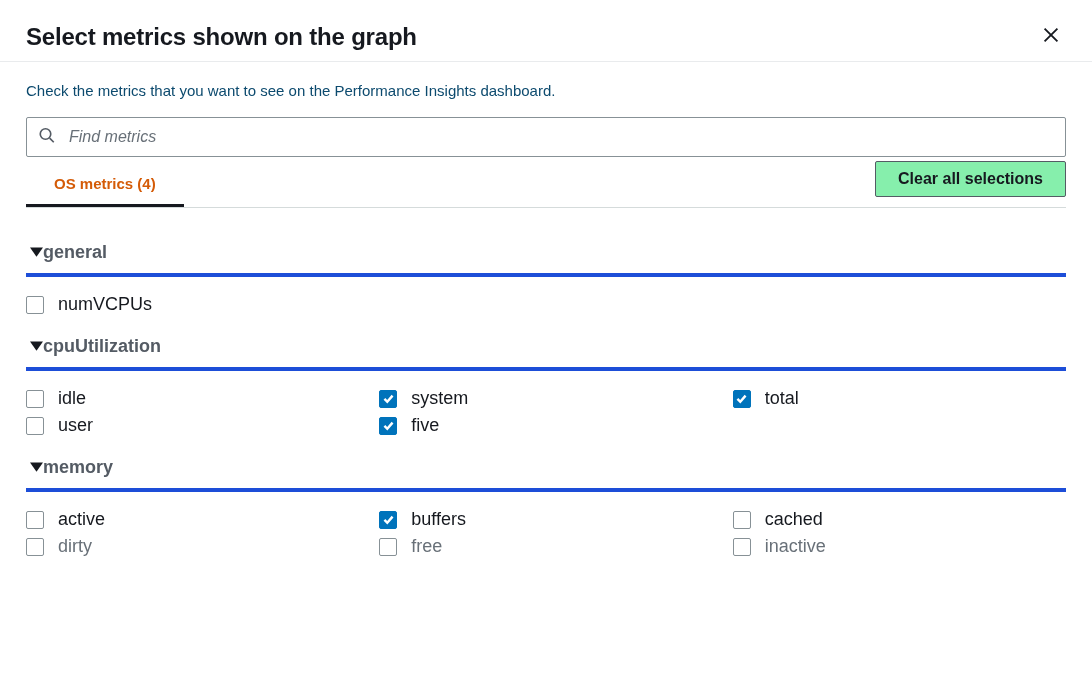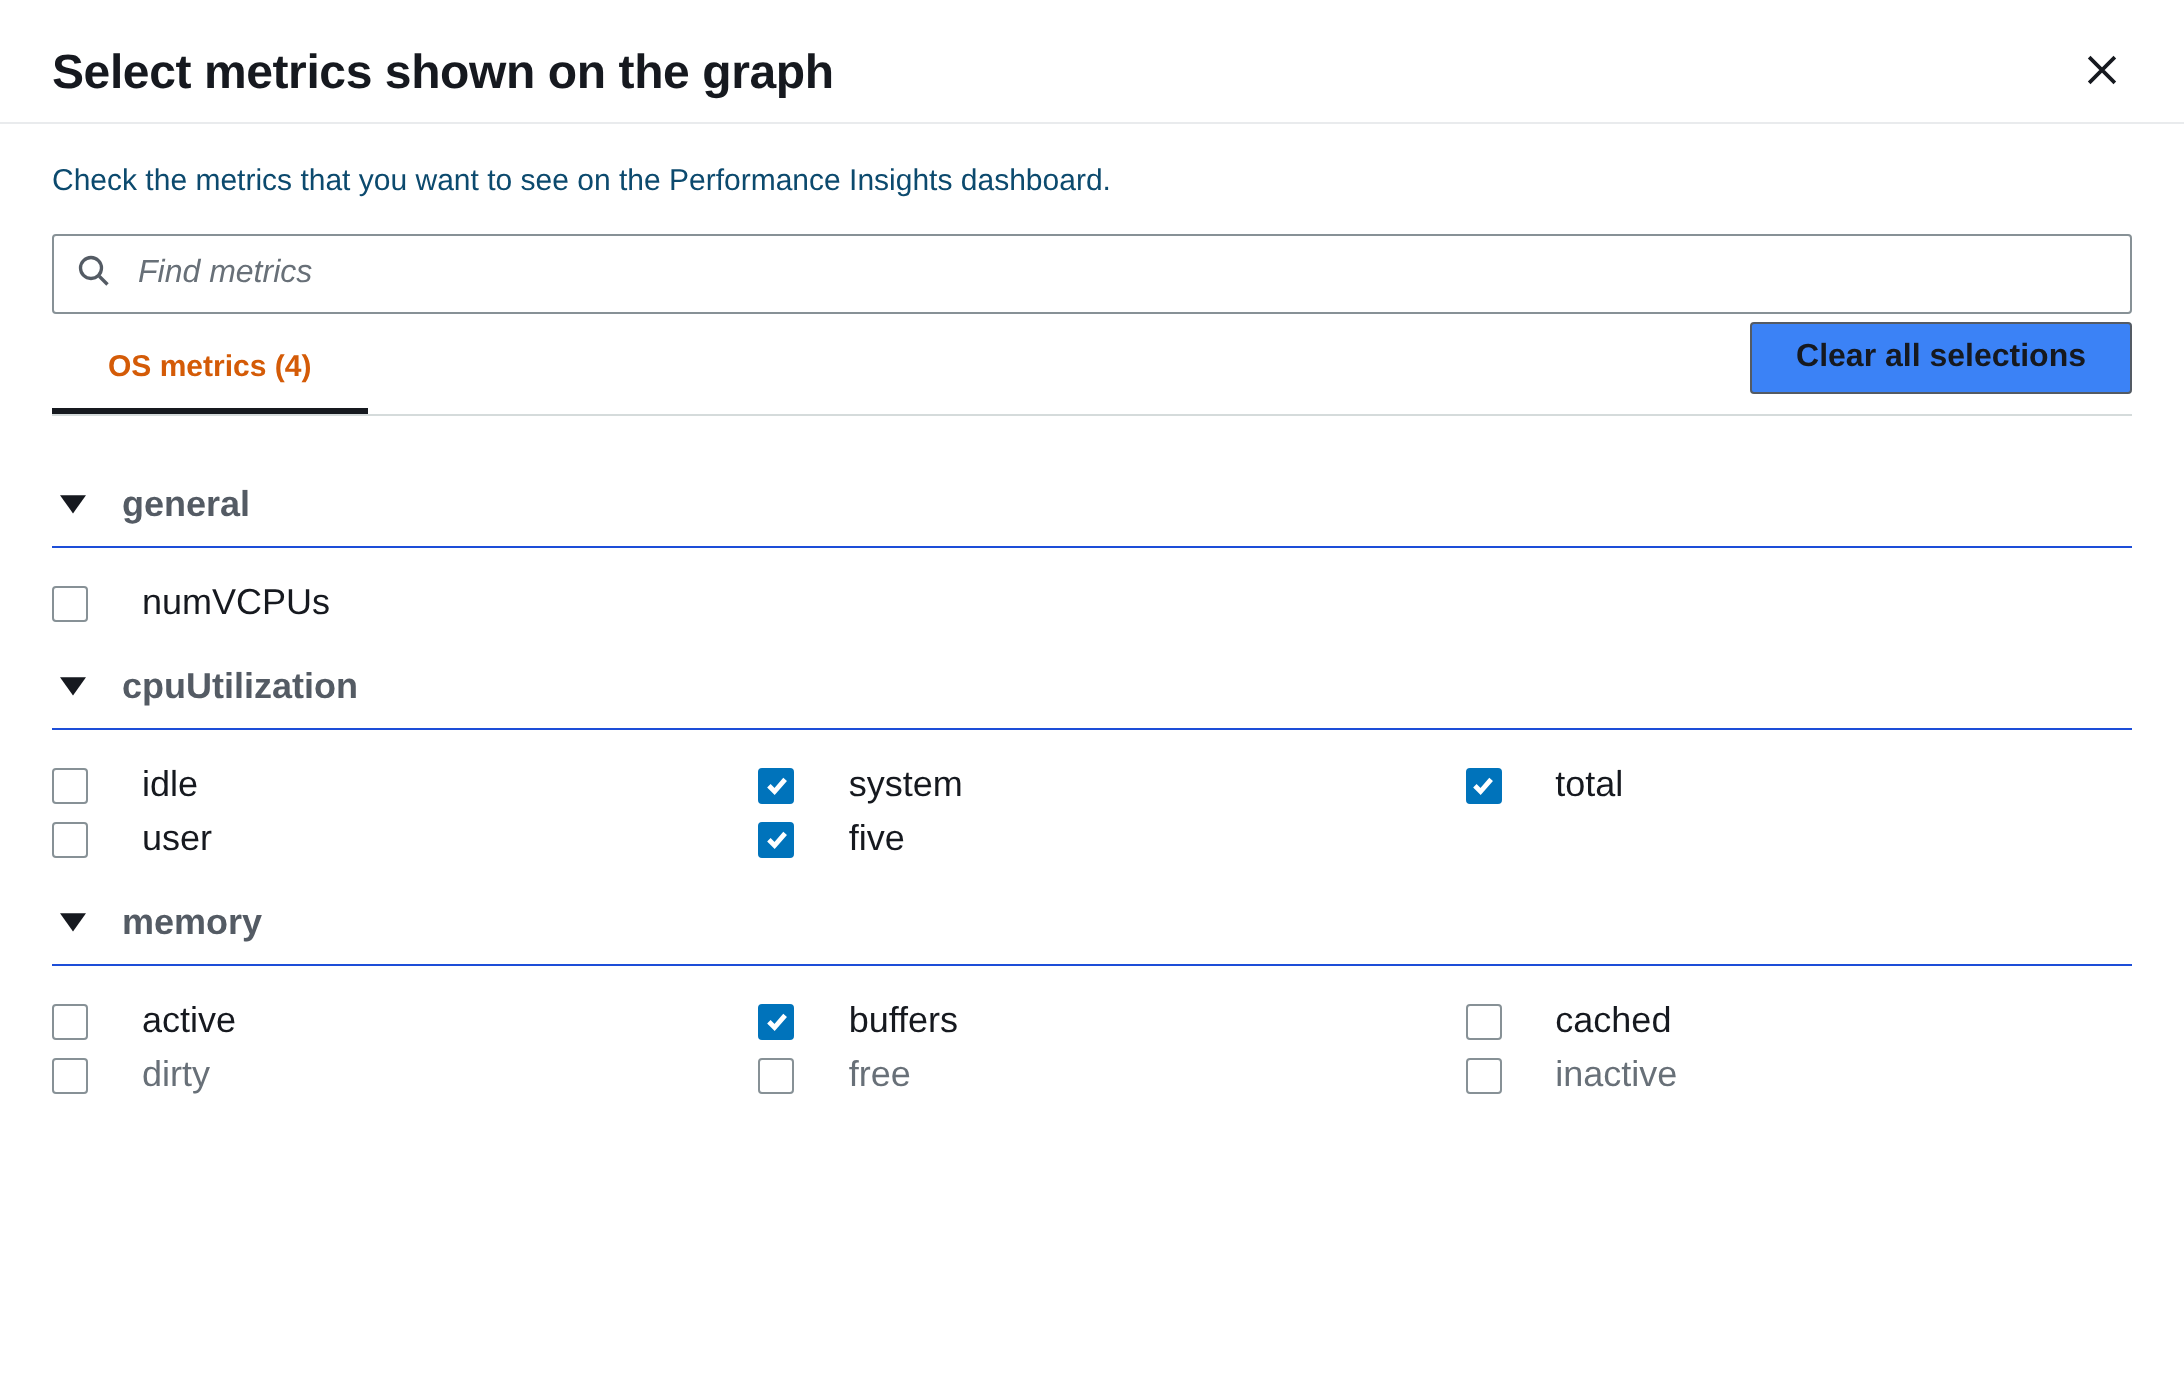--- a/index.html
+++ b/index.html
@@ -102,38 +102,38 @@
       content: "";
       position: absolute;
       bottom: -1px;
       left: 0;
       right: 0;
       height: 3px;
       background: #16191f;
     }
     .clear-btn {
       border: 1px solid #545b64;
-      background: #3b82f6;
+      background: #86efac;
       border-radius: 2px;
       padding: 8px 22px;
       font-size: 16px;
       font-weight: 700;
       color: #16191f;
       cursor: pointer;
       margin-bottom: 10px;
     }
     .group {
       margin-bottom: 0;
     }
     .group-header {
       display: flex;
       align-items: center;
-      gap: 18px;
+      gap: 0;
       padding: 10px 0 10px 4px;
-      border-bottom: 1px solid #1d4ed8;
+      border-bottom: 4px solid #1d4ed8;
       cursor: pointer;
     }
     .group-header .caret {
       color: #16191f;
     }
     .group-header .caret svg {
       width: 13px;
       height: 13px;
     }
     .group-title {
@@ -143,21 +143,21 @@
     }
     .items {
       display: grid;
       grid-template-columns: 1fr 1fr 1fr;
       column-gap: 20px;
       padding: 14px 0 8px 0;
     }
     .item {
       display: flex;
       align-items: center;
-      gap: 27px;
+      gap: 14px;
       padding: 3px 0;
     }
     .checkbox {
       width: 18px;
       height: 18px;
       border: 1.5px solid #879196;
       border-radius: 2px;
       background: #fff;
       display: flex;
       align-items: center;

